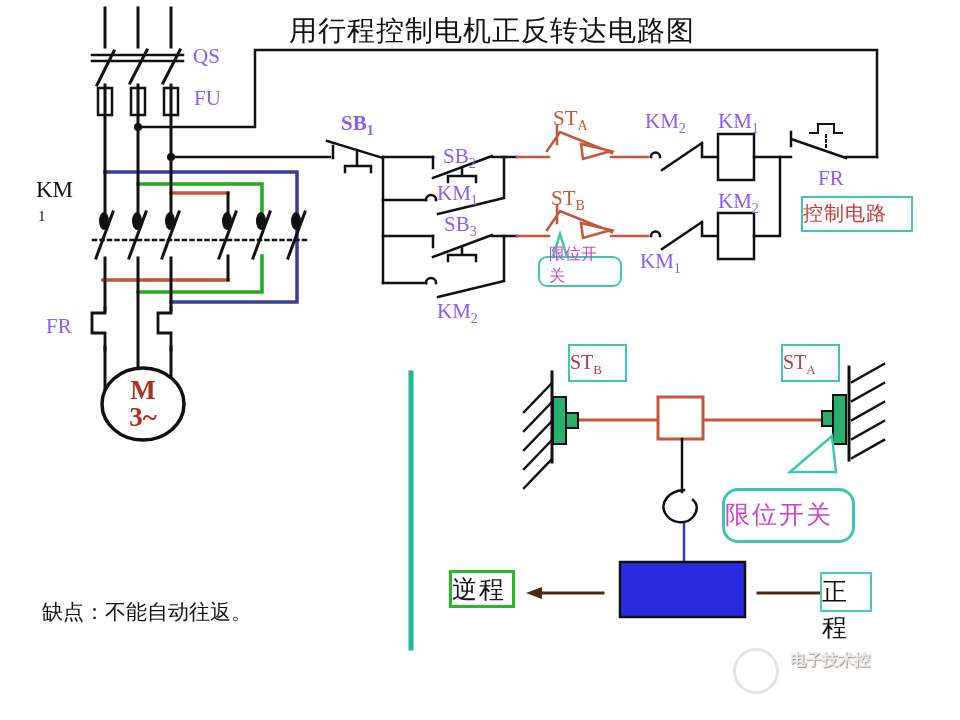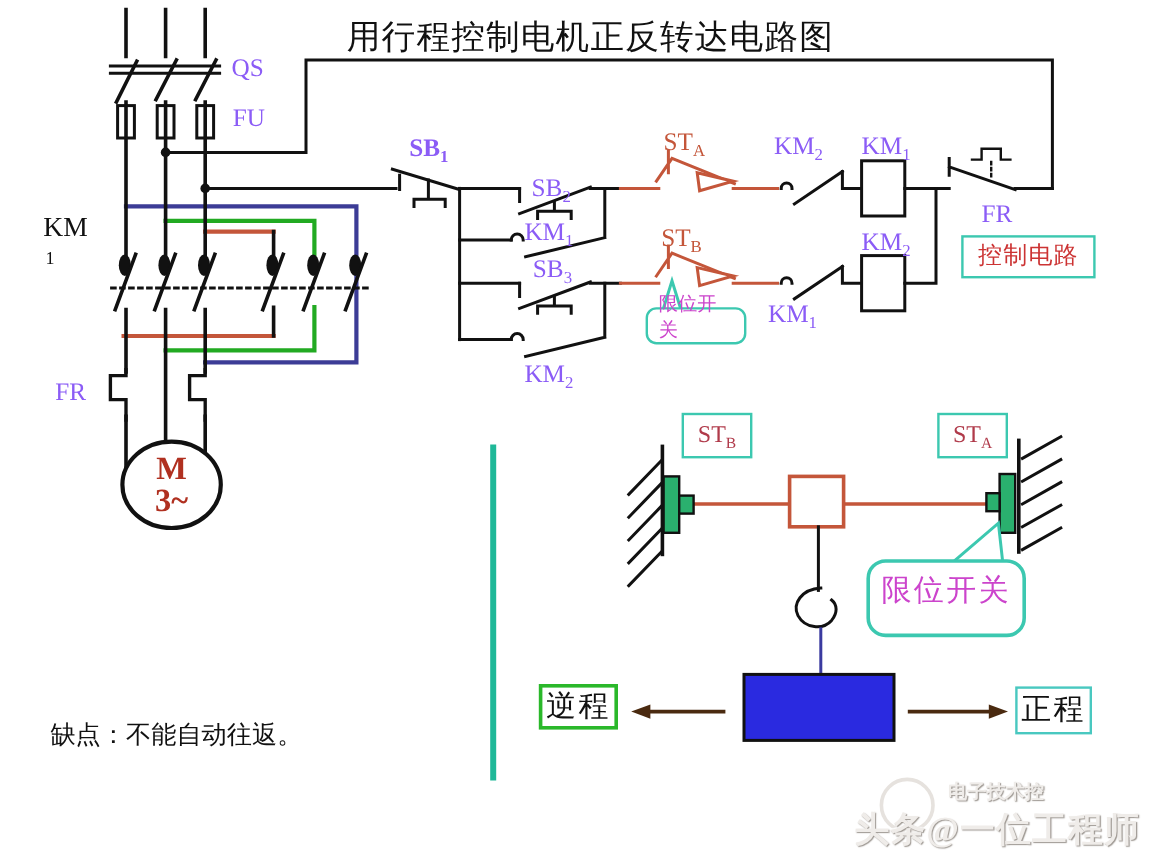--- a/index.html
+++ b/index.html
@@ -9,21 +9,21 @@
   svg{position:absolute;left:0;top:0;}
   .abs{position:absolute;}
   .page-title{font-size:28px;color:#111;white-space:nowrap;letter-spacing:1px;}
   .clabel{font-size:21px;color:#8b5cf6;white-space:nowrap;}
   .clabel sub{font-size:14px;}
   .orange-lbl{color:var(--orange,#c4563a);}
   .km-main{font-size:23px;color:#111;line-height:20px;}
   .km-main .subline{display:block;font-size:15px;margin-left:2px;margin-top:6px;}
   .motor-text{width:82px;text-align:center;color:var(--motor-red,#b03020);
               font-weight:bold;font-size:27px;line-height:27px;}
-  .boxlbl{box-sizing:border-box;background:#fff;text-align:center;}
+  .boxlbl{box-sizing:border-box;background:#fff;}
   .ctrl-box{border:2px solid var(--teal,#3cc8b0);color:var(--red-text,#cc3333);
             font-size:20px;line-height:31px;letter-spacing:1px;}
   .st-box{border:2px solid var(--teal,#3cc8b0);color:var(--st-red,#b03a4a);
           font-size:20px;line-height:33px;}
   .st-box sub{font-size:13px;}
   .callout-big{border:3px solid var(--teal,#3cc8b0);border-radius:16px;
                color:var(--magenta,#cc4ccc);font-size:25px;line-height:48px;letter-spacing:2px;}
   .callout-small-box{border:2px solid var(--teal,#3cc8b0);border-radius:9px;background:#fff;}
   .callout-small-text{color:var(--magenta,#cc4ccc);font-size:16px;line-height:22px;white-space:pre-line;font-family:Liberation Serif, serif;}
   .travel-box{font-size:25px;color:#111;letter-spacing:2px;}
@@ -262,24 +262,23 @@
 
 <div class="abs callout-small-box" style="left:538px;top:256px;width:80px;height:27px;"></div>
 <div class="abs callout-small-text" style="left:549px;top:243px;">限位开
 关</div>
 
 <div class="abs boxlbl st-box" style="left:568px;top:344px;width:59px;height:38px;">
   <span>ST</span><sub>B</sub></div>
 <div class="abs boxlbl st-box" style="left:781px;top:344px;width:59px;height:38px;">
   <span>ST</span><sub>A</sub></div>
 
-<div class="abs boxlbl callout-big" style="left:722px;top:466px;width:133px;height:65px;">限位开关</div>
+<div class="abs boxlbl callout-big" style="left:722px;top:488px;width:133px;height:55px;">限位开关</div>
 
 <div class="abs boxlbl travel-box travel-reverse" style="left:449px;top:570px;width:66px;height:38px;">逆程</div>
-<div class="abs boxlbl travel-box travel-forward" style="left:846px;top:572px;width:64px;height:40px;">正程</div>
+<div class="abs boxlbl travel-box travel-forward" style="left:820px;top:572px;width:52px;height:40px;">正程</div>
 
 <div class="abs desc" style="left:42px;top:598px;">缺点：不能自动往返。</div>
 
 <div class="abs wm-face" style="left:733px;top:648px;"></div>
 <div class="abs wm wm-channel" style="left:790px;top:650px;">电子技术控</div>
-<div class="abs wm wm-credit" style="left:712px;top:672px;">头条@一位工程师</div>
 
 </div>
 
 </body></html>

